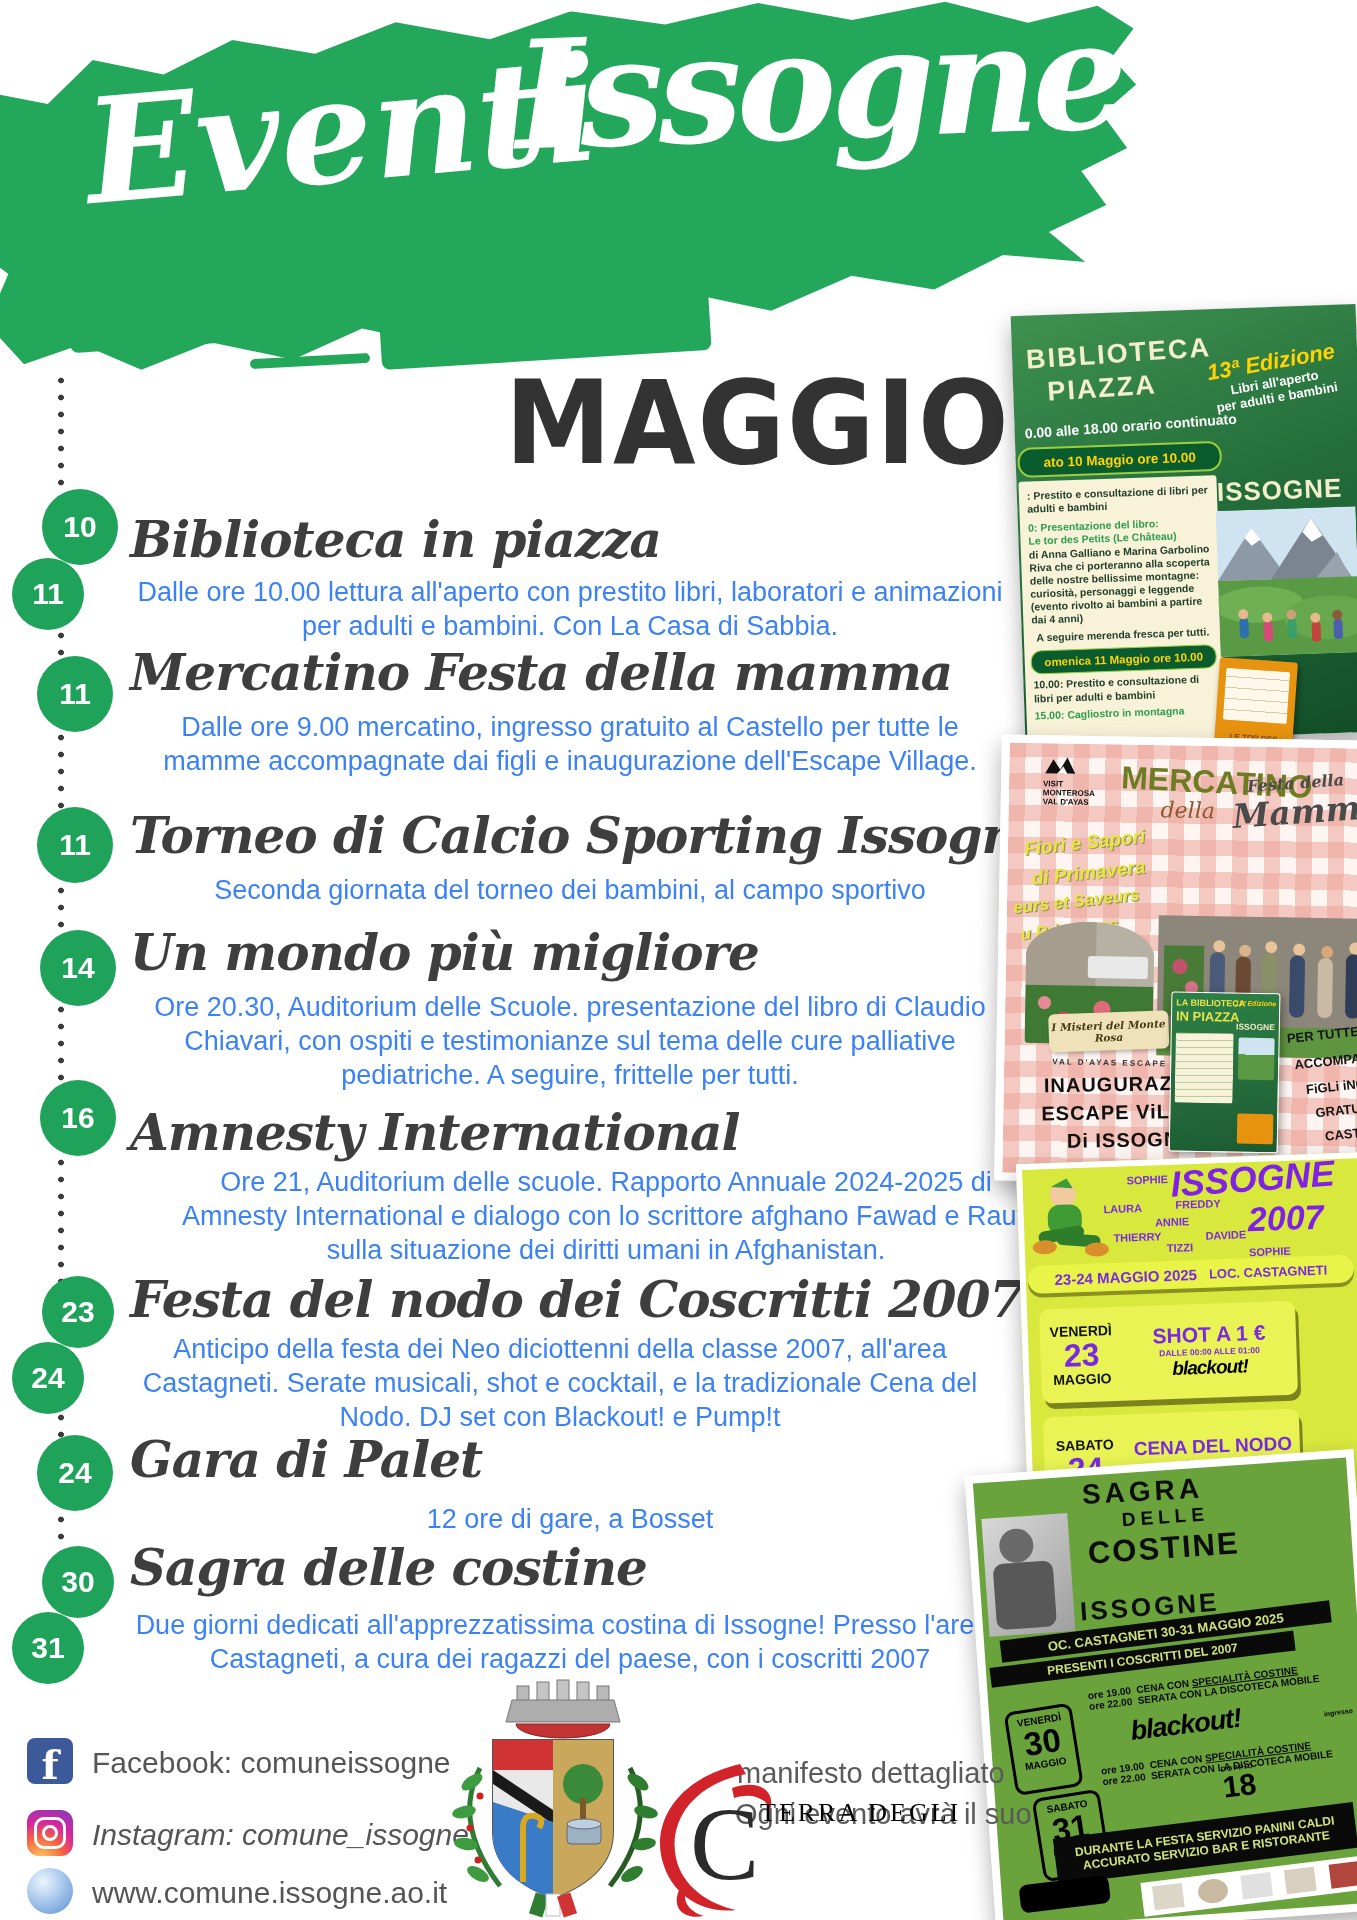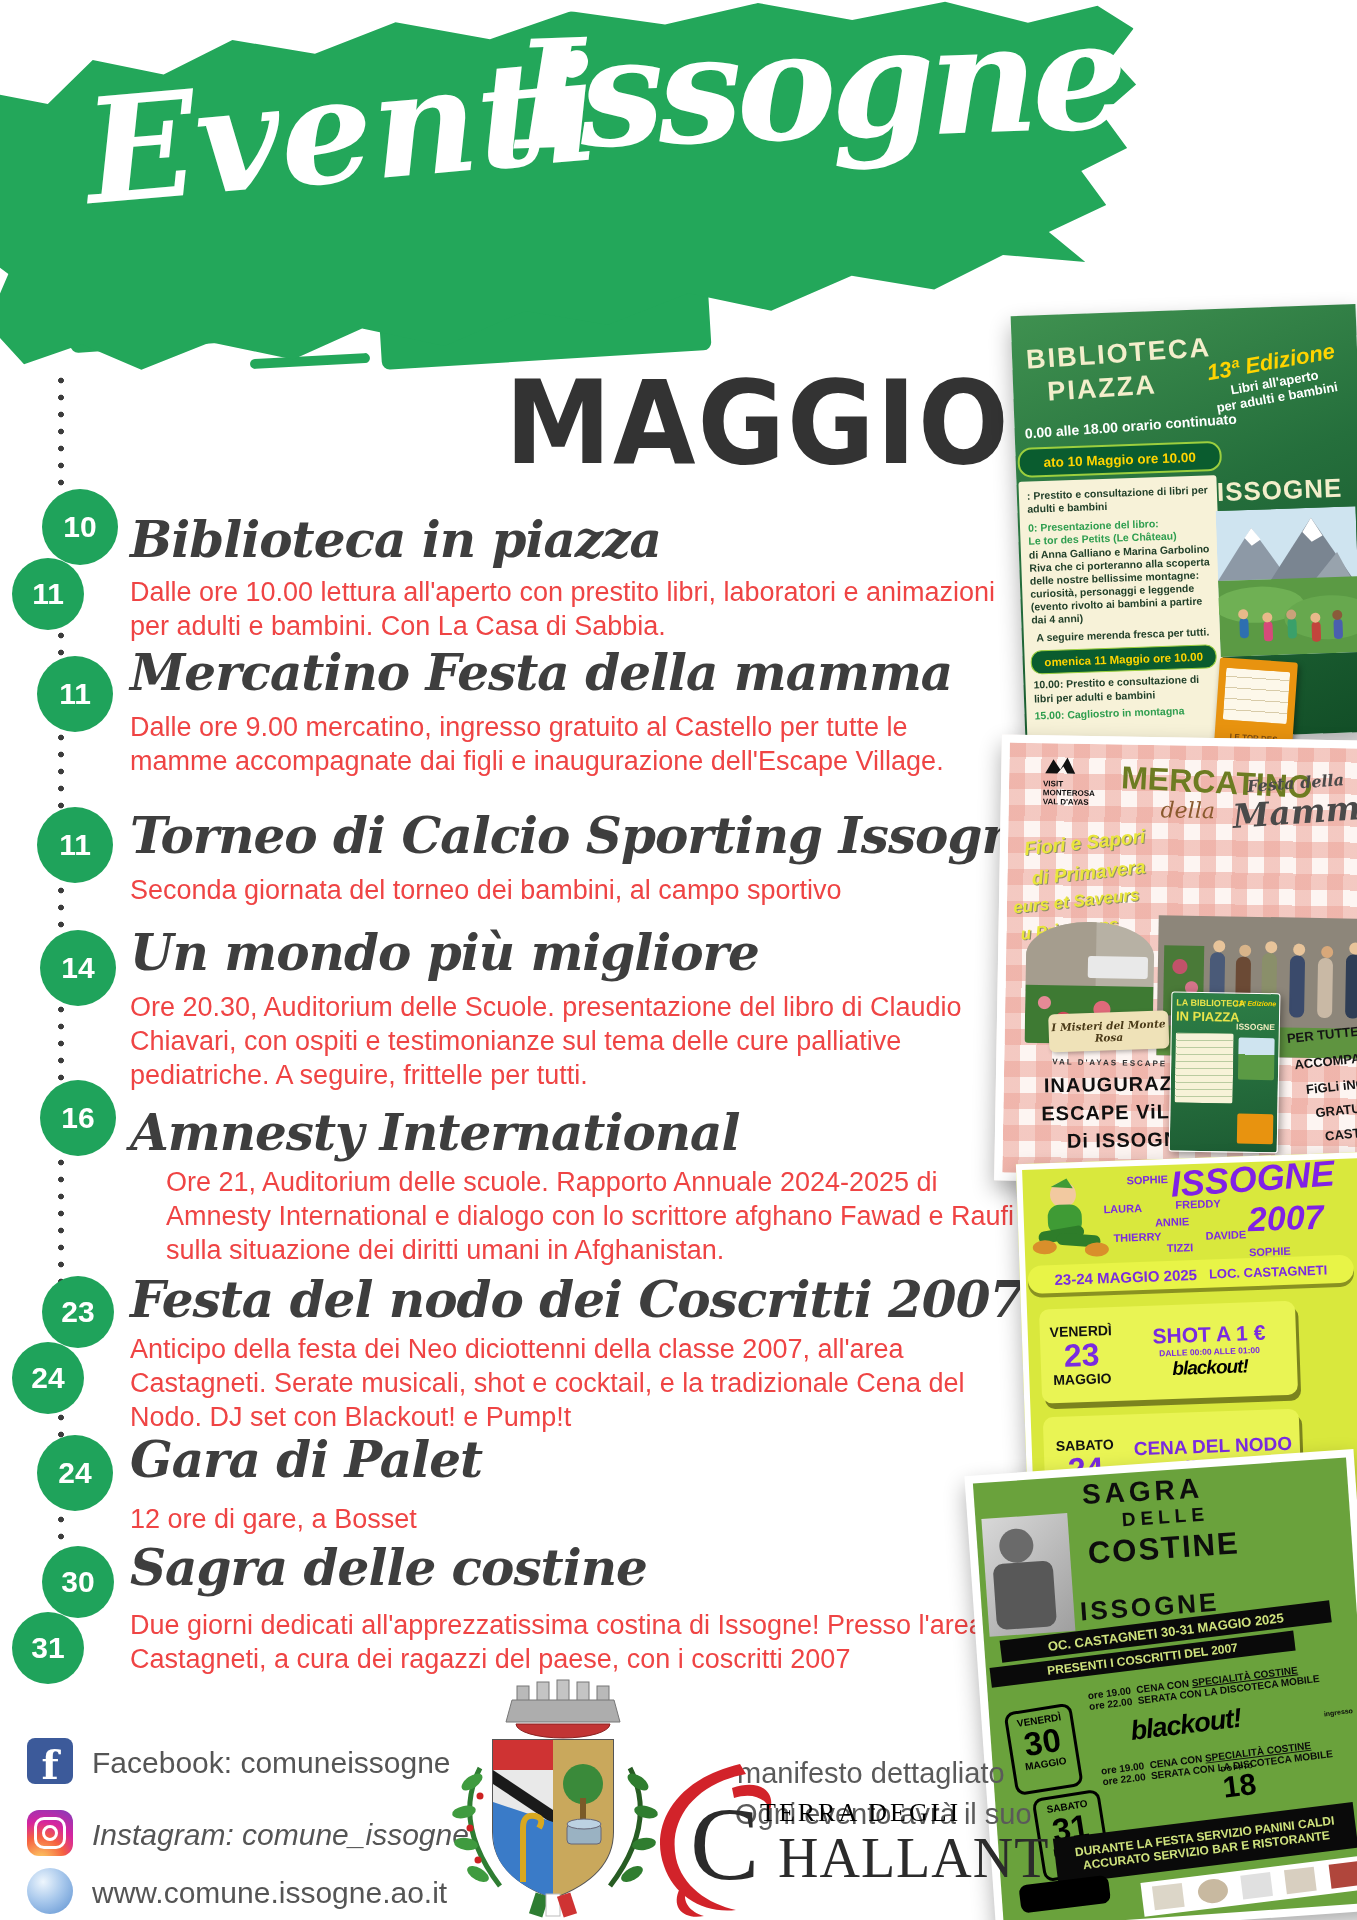--- a/index.html
+++ b/index.html
@@ -16,21 +16,21 @@
     font-size:150px;color:#fff;transform:rotate(-2deg);letter-spacing:-6px;z-index:9;line-height:1;}
   .month{left:505px;top:365px;font-family:"DejaVu Sans",sans-serif;font-weight:700;font-size:116px;
     color:#333;letter-spacing:2px;transform:scaleX(.92);transform-origin:left top;z-index:1;line-height:1;}
   
   .tline{left:58px;top:372px;width:6px;height:1295px;z-index:0;
     background-image:radial-gradient(circle,#3c3c3c 2.6px,transparent 3.2px);background-size:6px 17px;}
   .circ{background:#1fa35b;border-radius:50%;color:#fff;display:flex;align-items:center;justify-content:center;
     font-weight:700;font-size:30px;z-index:2;font-family:"Liberation Sans",sans-serif;}
   .etitle{font-family:"DejaVu Serif",serif;font-style:italic;font-weight:700;font-size:50px;color:#3e3e3e;
     margin:0;line-height:1.1;letter-spacing:-1px;white-space:nowrap;z-index:1;}
-  .edesc{font-size:27px;color:#ef4444;margin:0;line-height:34px;z-index:1;}
+  .edesc{font-size:27px;color:#3b82f6;margin:0;line-height:34px;z-index:1;text-align:center;}
   
   .poster{box-shadow:0 10px 22px rgba(0,0,0,.32);}
   .pA{left:1018px;top:310px;width:345px;height:428px;transform:rotate(-2deg);z-index:2;
       background:linear-gradient(160deg,#3f9150 0%,#256f3c 45%,#124e27 100%);}
   .pA .ttl{color:#f3eecb;font-weight:700;font-size:27px;letter-spacing:2px;transform:rotate(-2deg);white-space:nowrap;}
   .cream{background:#f7f2d8;border-radius:3px;color:#22402a;font-size:10.5px;line-height:1.25;font-weight:700;}
   .cream .grn{color:#2f9e4f;font-weight:800;}
   .pillA{background:#0a5c2f;border:2px solid #9ccf3e;border-radius:14px;color:#ffd400;font-weight:800;
      display:flex;align-items:center;justify-content:center;}
   .pB{left:998px;top:738px;width:400px;height:430px;transform:rotate(1deg);z-index:3;border:8px solid #fff;
@@ -427,14 +427,13 @@
 <div class="abs note" style="left:737px;top:1757px;z-index:6;">manifesto dettagliato</div>
 
 <div class="abs" style="left:620px;top:1750px;width:430px;height:170px;z-index:6;">
   <svg class="abs" style="left:0;top:8px;" width="180" height="162" viewBox="0 0 180 162">
     <path d="M120,6 C52,22 30,70 44,108 C54,138 84,156 116,152 C88,146 62,128 56,100 C48,62 74,26 126,16 Z" fill="#d2232a"></path>
     <path d="M112,30 C140,20 156,34 150,52 C146,40 132,34 114,40 Z" fill="#d2232a"></path>
     <path d="M60,130 C50,150 64,162 84,158 C70,154 62,144 66,132 Z" fill="#d2232a"></path>
   </svg>
   <div class="abs terra" style="left:140px;top:48px;">TERRA DEGLI</div>
   <div class="abs chal" style="left:70px;top:42px;font-size:104px;line-height:1;">C</div>
-  <div class="abs chal" style="left:158px;top:76px;font-size:56px;">HALLANT</div>
 </div>
 
 </body></html>

